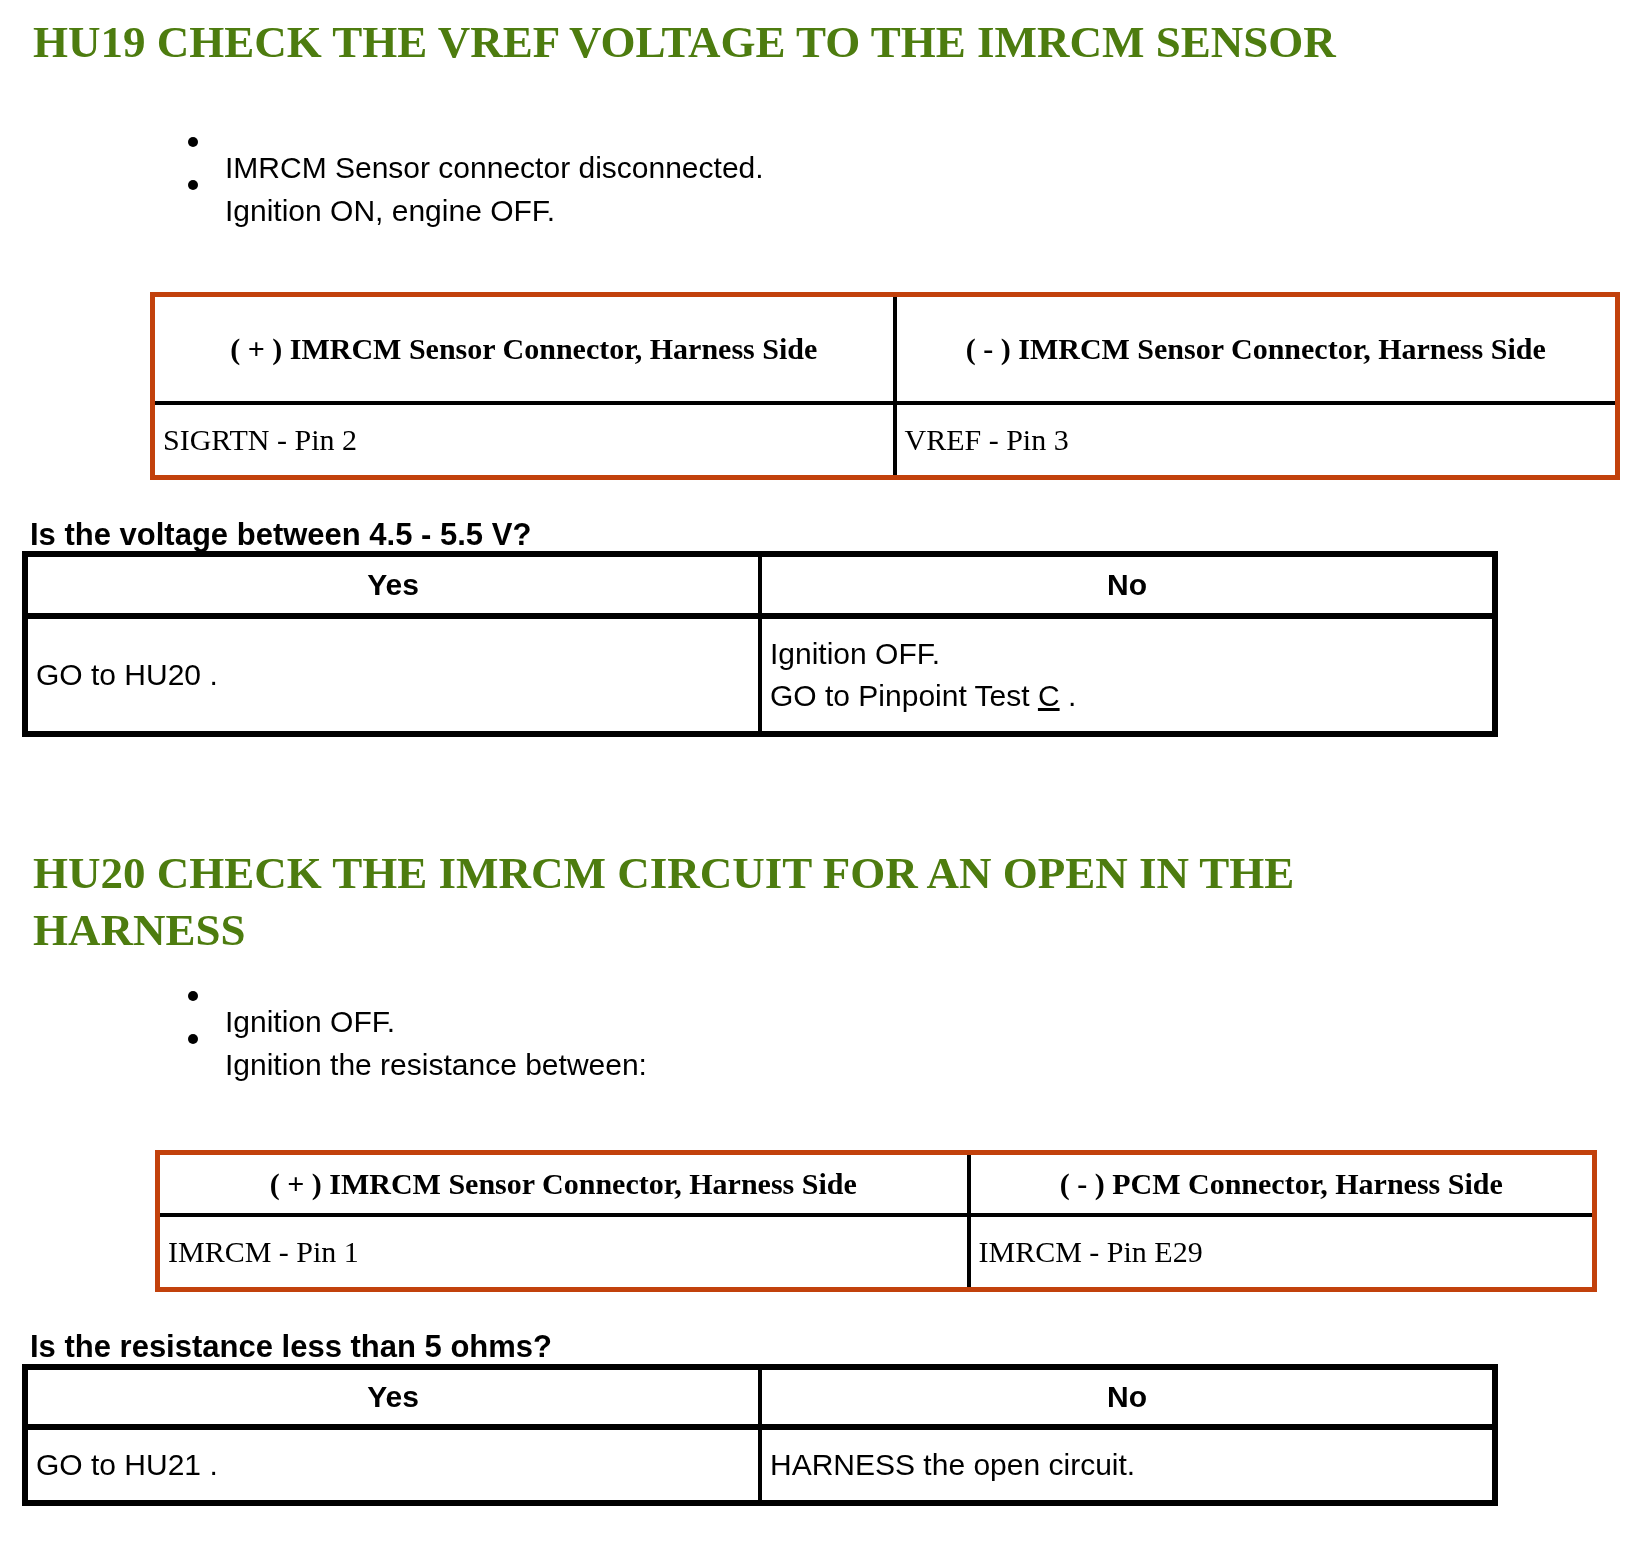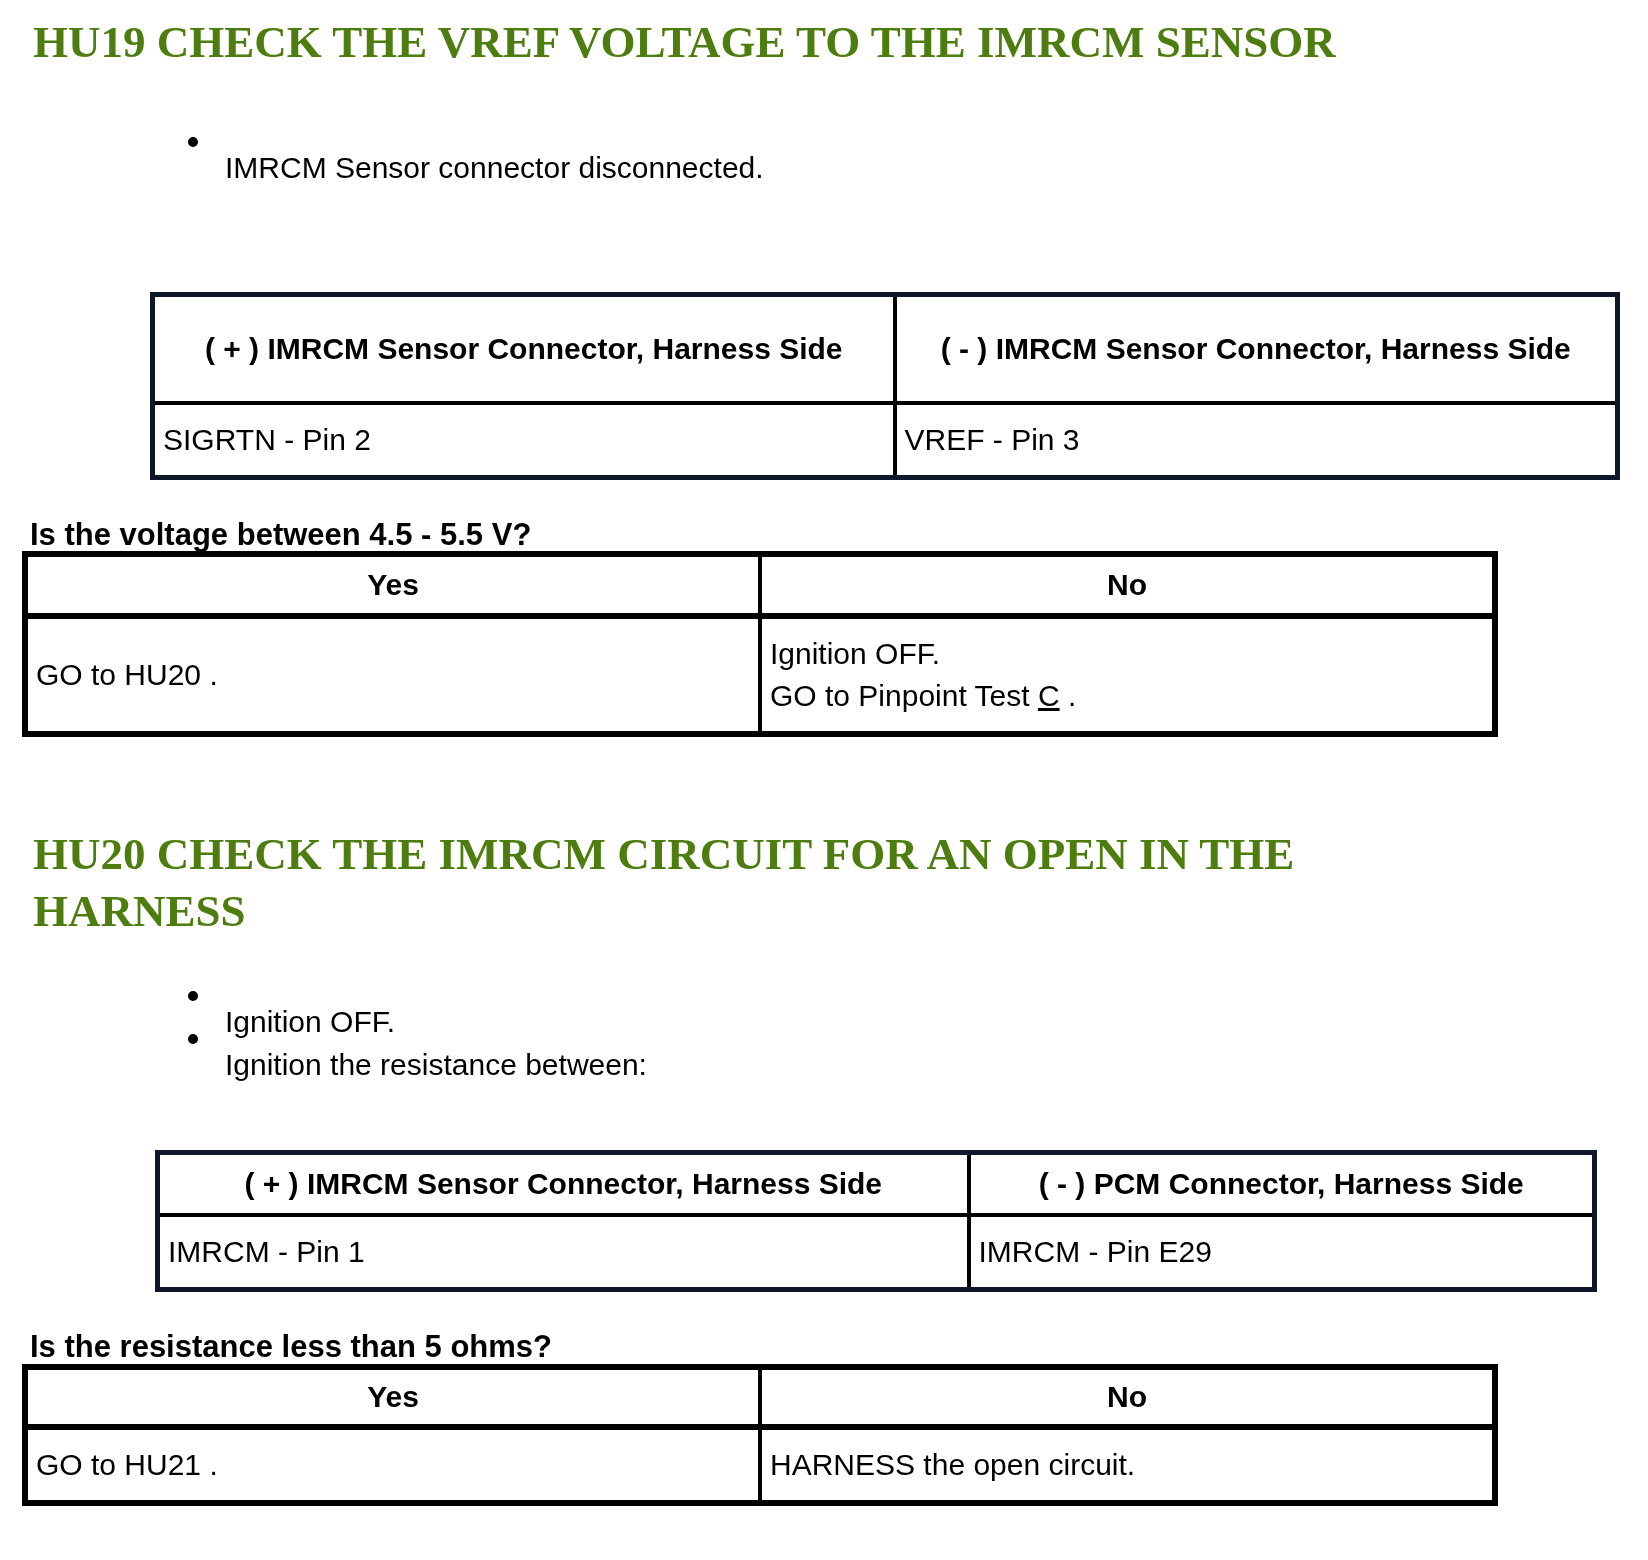--- a/index.html
+++ b/index.html
@@ -46,21 +46,21 @@
     font-size: 30px;
     line-height: 42px;
     white-space: nowrap;
   }
 
   table {
     border-collapse: collapse;
     table-layout: fixed;
     background: #fff;
   }
-  .conn-table { border: 5px solid #0f172a; }
+  .conn-table { border: 5px solid #c2410c; font-family: Liberation Serif, serif; }
   .conn-table th, .conn-table td { border: 4px solid #000; }
   .decision-table { border: 6px solid #000; }
   .decision-table th, .decision-table td { border: 4px solid #000; }
   .decision-table th { border-bottom: 6px solid #000; }
 
   th {
     font-weight: bold;
     font-size: 30px;
     text-align: center;
     vertical-align: middle;
@@ -89,20 +89,24 @@
 </head>
 <body>
 
 <div class="abs section-heading" style="left:33px; top:14px; width:1580px;">HU19 CHECK THE VREF VOLTAGE TO THE IMRCM SENSOR</div>
 
 <div class="abs bullet-list" style="left:180px; top:122px;">
   <div class="bullet-item">
     <span class="dot"></span>
     <span class="bullet-text">IMRCM Sensor connector disconnected.</span>
   </div>
+  <div class="bullet-item">
+    <span class="dot"></span>
+    <span class="bullet-text">Ignition ON, engine OFF.</span>
+  </div>
 </div>
 
 <table class="abs conn-table" style="left:150px; top:292px; width:1465px;">
   <colgroup>
       <col style="width:742px;">
       <col style="width:723px;">
     </colgroup>
   <tbody>
       <tr style="height:108px;">
     <th>( + ) IMRCM Sensor Connector, Harness Side</th>
@@ -130,21 +134,21 @@
   <tr style="height:104px;">
     <td>GO to HU20 .</td>
     <td>
       <div>Ignition OFF.</div>
       <div><span>GO to Pinpoint Test </span><span class="link-letter">C</span><span> .</span></div>
     </td>
   </tr>
 </tbody>
   </table>
 
-<div class="abs section-heading" style="left:33px; top:826px; width:1430px;">HU20 CHECK THE IMRCM CIRCUIT FOR AN OPEN IN THE HARNESS</div>
+<div class="abs section-heading" style="left:33px; top:845px; width:1430px;">HU20 CHECK THE IMRCM CIRCUIT FOR AN OPEN IN THE HARNESS</div>
 
 <div class="abs bullet-list" style="left:180px; top:976px;">
   <div class="bullet-item">
     <span class="dot"></span>
     <span class="bullet-text">Ignition OFF.</span>
   </div>
   <div class="bullet-item">
     <span class="dot"></span>
     <span class="bullet-text">Ignition the resistance between:</span>
   </div>

